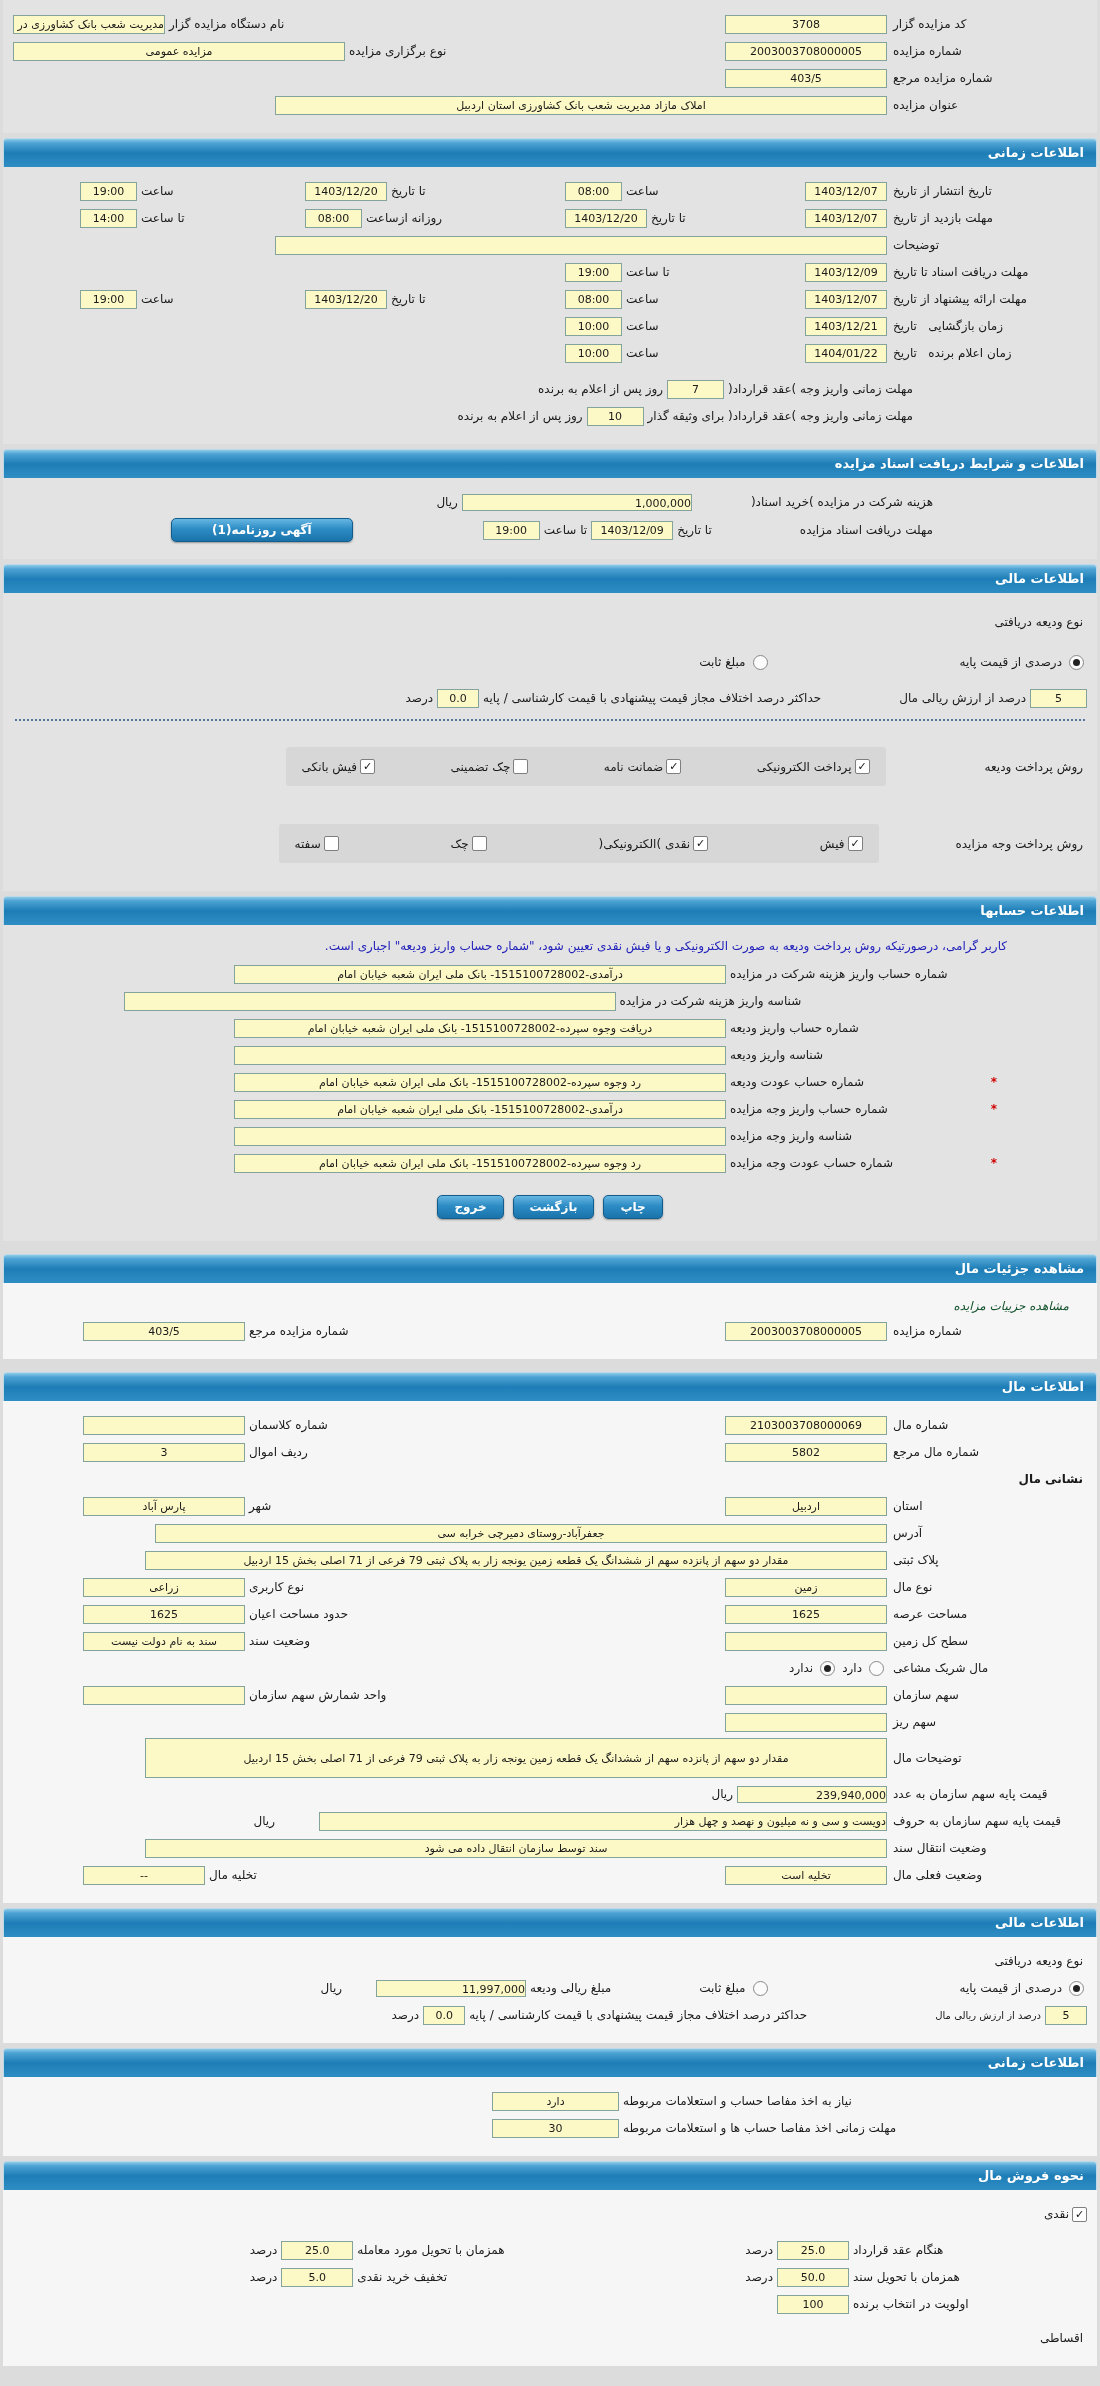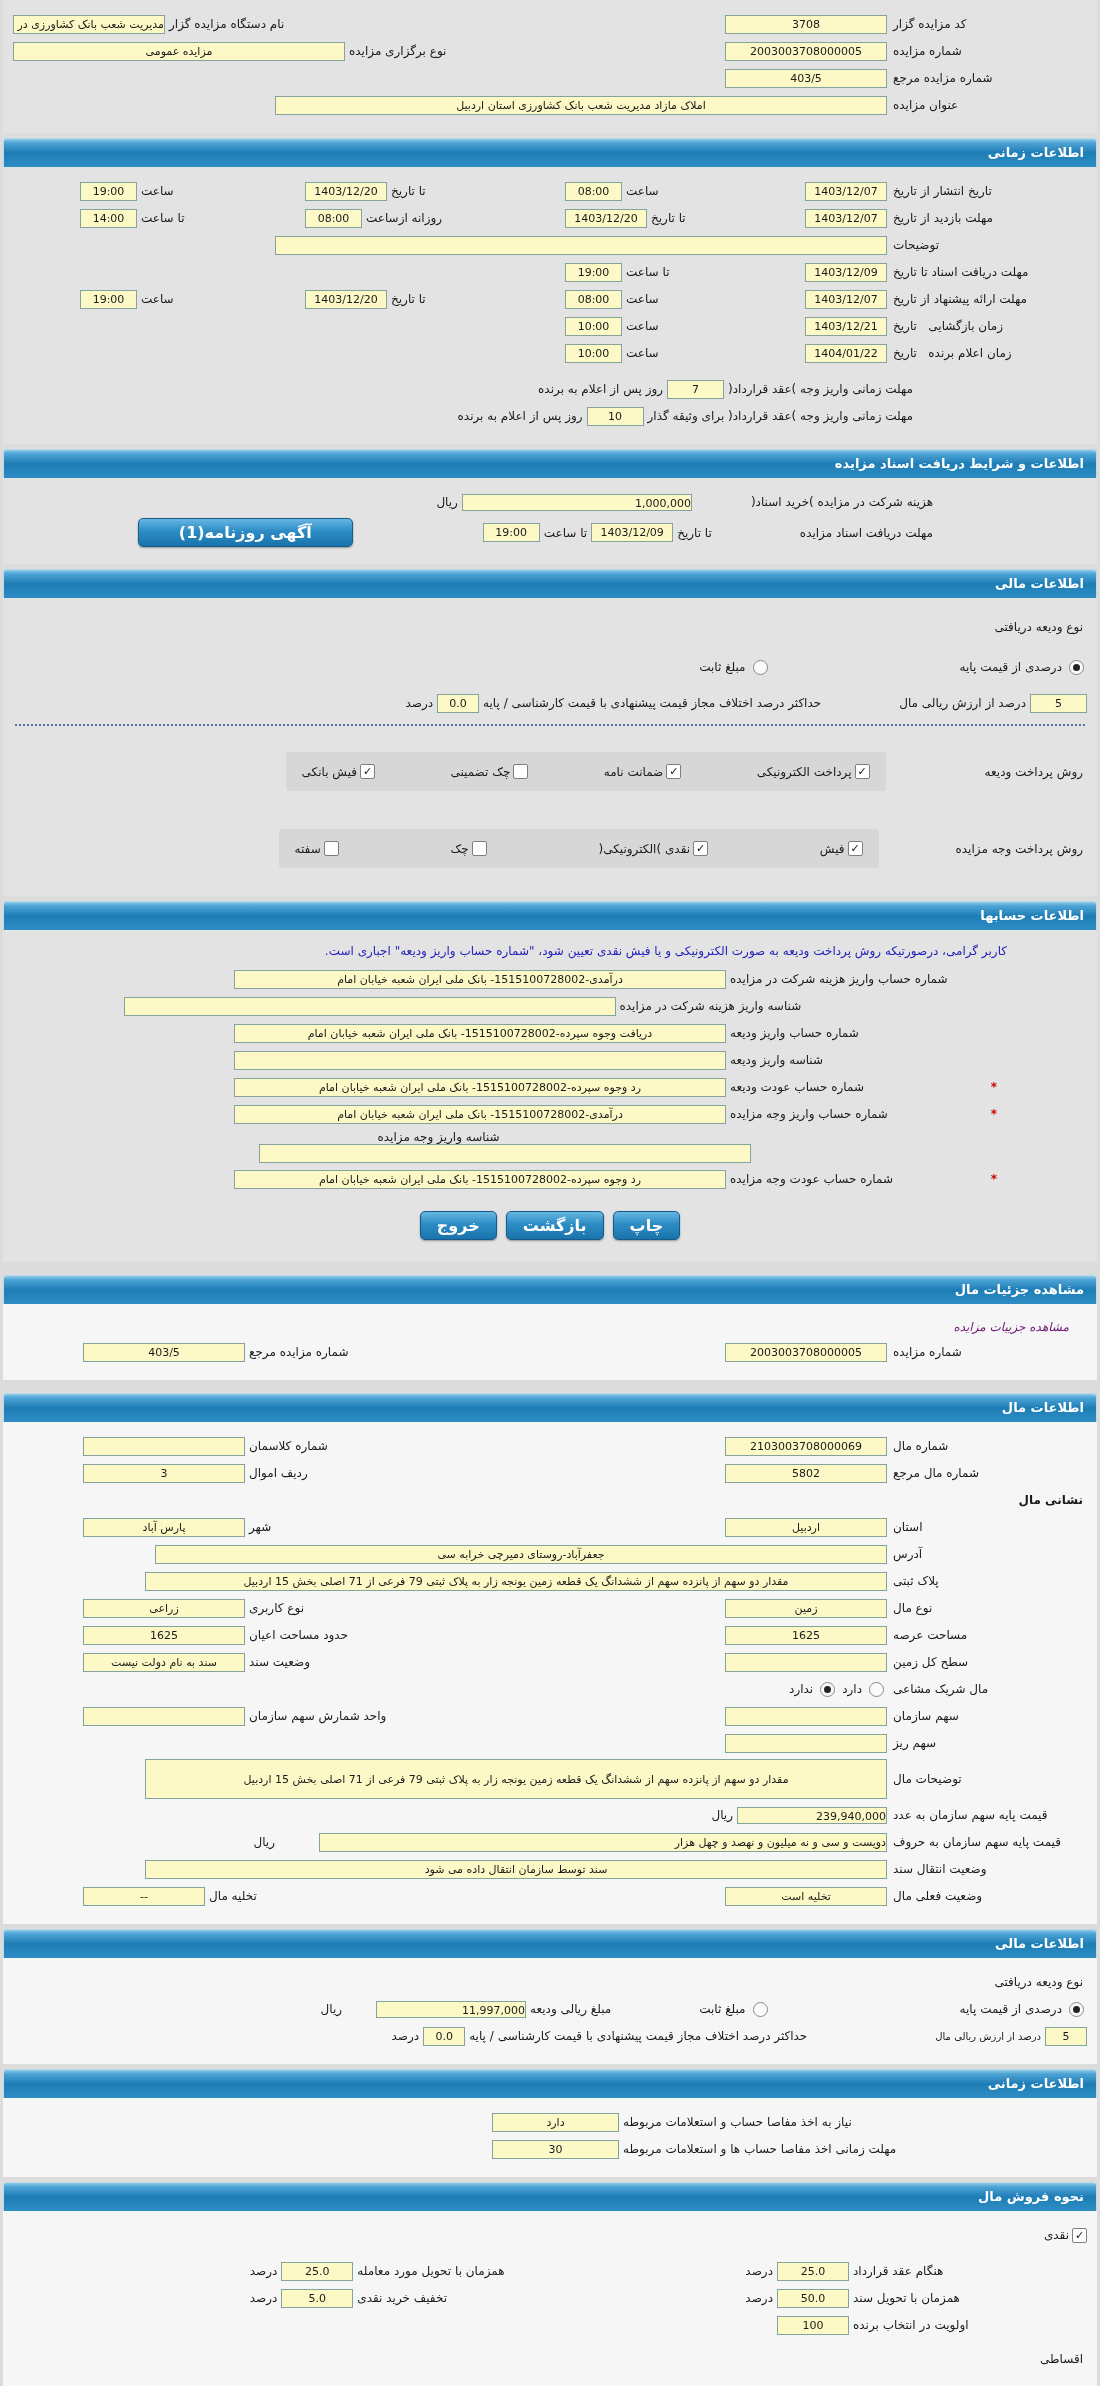--- a/index.html
+++ b/index.html
@@ -23,35 +23,35 @@
   .ltr{direction:ltr;}
   .money{direction:ltr;text-align:right;padding-left:4px;box-sizing:border-box;}
   .tall{height:38px;line-height:normal;display:inline-flex;align-items:center;justify-content:center;white-space:normal;}
   .w40{width:40px}.w55{width:55px}.w70{width:70px}.w80{width:80px}.w120{width:120px}
   .w125{width:125px}.w150{width:150px}.w160{width:160px}
   .w230{width:230px}.w330{width:330px}.w490{width:490px}.w560{width:560px}.w610{width:610px}.w730{width:730px}.w740{width:740px}
   .sp{display:inline-block;height:1px;}
   .slot{display:flex;justify-content:flex-end;align-items:center;}
   .sw240{width:240px}.sw260{width:260px}.sw225{width:225px}
   .btn{background:linear-gradient(180deg,#66b6e2 0%,#2d8cc4 45%,#1a73ab 100%);border:1px solid #135d8c;
-       border-radius:5px;color:#fff;font-weight:bold;font-size:16px;padding:4px 16px;cursor:pointer;
+       border-radius:5px;color:#fff;font-weight:bold;font-size:12px;padding:4px 16px;cursor:pointer;
        font-family:"DejaVu Sans",sans-serif;box-shadow:0 1px 2px rgba(0,0,0,.35);}
   .btnrow{display:flex;justify-content:center;gap:9px;padding:16px 0 10px;}
   .cb{width:13px;height:13px;background:#fff;border:1px solid #7f7f7f;border-radius:2px;font-size:11px;
       line-height:1;display:inline-flex;align-items:center;justify-content:center;color:#111;}
   .rd{width:13px;height:13px;border:1px solid #888;border-radius:50%;background:#fbfbfb;display:inline-flex;
       align-items:center;justify-content:center;margin:0 3px;}
   .rd.on::after{content:"";width:7px;height:7px;border-radius:50%;background:#222;display:block;}
   .chk{display:inline-flex;align-items:center;gap:3px;}
   .chkbox{background:#d7d7d7;border-radius:3px;width:600px;padding:12px 16px;display:flex;align-items:center;
           justify-content:space-between;box-sizing:border-box;}
   .dotted{border-top:2px dotted #55759c;margin:10px 2px;}
   .notice{color:#2323bb;margin:6px 80px 10px 10px;text-align:right;}
   .req{color:#d00000;font-weight:bold;width:8px;display:inline-block;}
-  .link{color:#701a75;font-style:italic;text-decoration:none;display:inline-block;margin:8px 18px 2px;}
+  .link{color:#14532d;font-style:italic;text-decoration:none;display:inline-block;margin:8px 18px 2px;}
   .gap8{height:8px;}
 </style>
 </head>
 <body>
 
 <div class="page">
 
   <div class="content gray">
     <div class="row">
       <span class="lbl lc1">کد مزایده گزار</span>
@@ -279,21 +279,21 @@
     <div class="row" style="margin-right:90px;">
       <span class="req">*</span>
       <span class="lbl tl" style="width:255px">شماره حساب عودت ودیعه</span>
       <span class="fld w490">رد وجوه سپرده-1515100728002- بانک ملی ایران شعبه خیابان امام</span>
     </div>
     <div class="row" style="margin-right:90px;">
       <span class="req">*</span>
       <span class="lbl tl" style="width:255px">شماره حساب واریز وجه مزایده</span>
       <span class="fld w490">درآمدی-1515100728002- بانک ملی ایران شعبه خیابان امام</span>
     </div>
-    <div class="row" style="margin-right:90px;flex-direction:column;">
+    <div class="row" style="margin-right:90px;">
       <span class="req"></span>
       <span class="lbl tl" style="width:255px">شناسه واریز وجه مزایده</span>
       <span class="fld w490"></span>
     </div>
     <div class="row" style="margin-right:90px;">
       <span class="req">*</span>
       <span class="lbl tl" style="width:255px">شماره حساب عودت وجه مزایده</span>
       <span class="fld w490">رد وجوه سپرده-1515100728002- بانک ملی ایران شعبه خیابان امام</span>
     </div>
 

